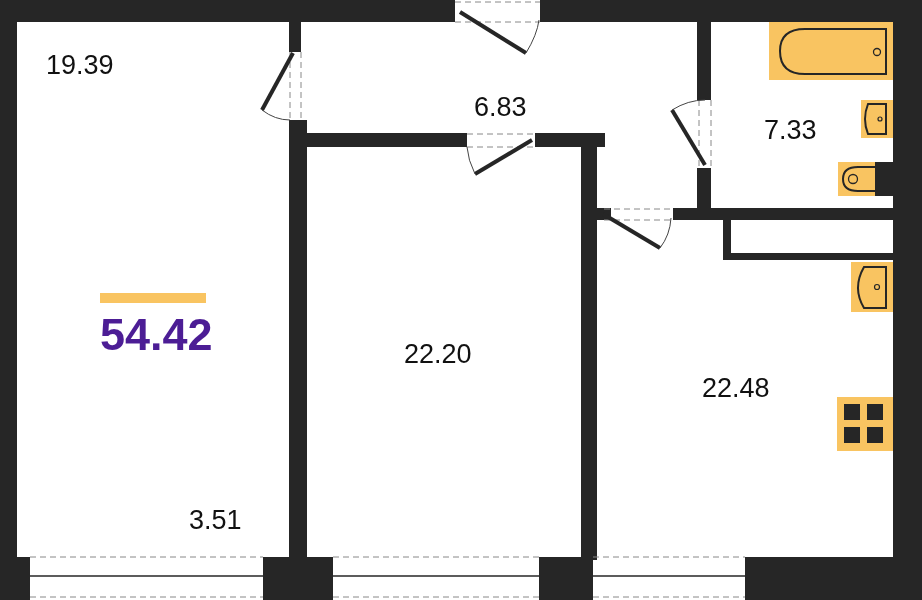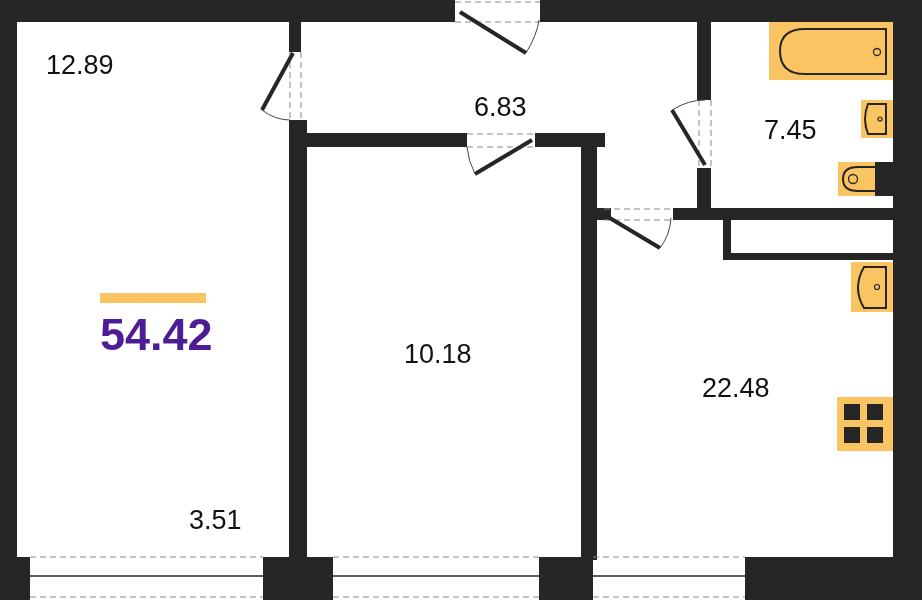--- a/index.html
+++ b/index.html
@@ -110,18 +110,18 @@
     <rect x="844" y="404" width="16" height="16" fill="#262626"></rect>
     <rect x="867" y="404" width="16" height="16" fill="#262626"></rect>
     <rect x="844" y="427" width="16" height="16" fill="#262626"></rect>
     <rect x="867" y="427" width="16" height="16" fill="#262626"></rect>
   </g>
 </svg>
 
 <div class="total-bar" style="background:#F9C461;"></div>
 <div class="total">54.42</div>
 
-<div class="label" style="left:46px; top:52px;">12.89</div>
+<div class="label" style="left:46px; top:52px;">19.39</div>
 <div class="label" style="left:474px; top:74px;margin-top:20px;">6.83</div>
-<div class="label" style="left:764px; top:117px;">7.45</div>
-<div class="label" style="left:404px; top:341px;">10.18</div>
+<div class="label" style="left:764px; top:117px;">7.33</div>
+<div class="label" style="left:404px; top:341px;">22.20</div>
 <div class="label" style="left:702px; top:375px;">22.48</div>
 <div class="label" style="left:189px; top:507px;">3.51</div>
 
 </body></html>

